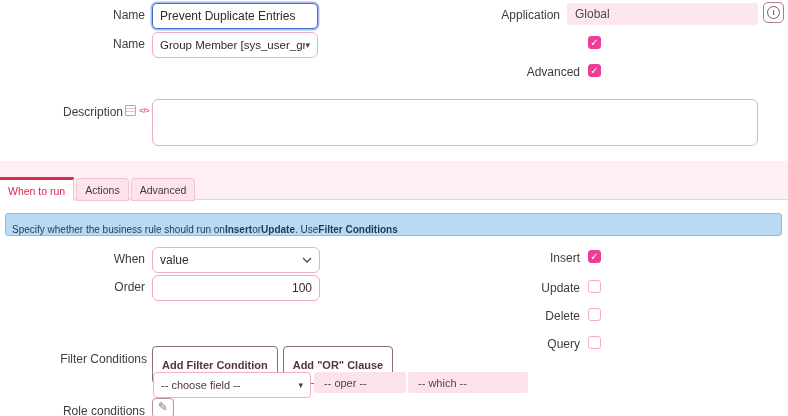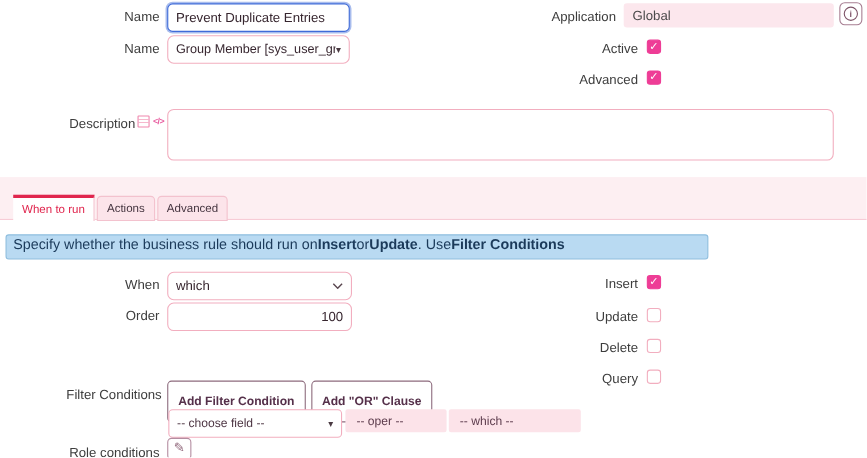--- a/index.html
+++ b/index.html
@@ -27,29 +27,29 @@
   .cb .tick{display:none;color:#fff;font-size:10px;line-height:1;}
   .cb.checked{background:var(--accent);border-color:var(--accent);}
   .cb.checked .tick{display:block;}
   .iconbtn{position:absolute;box-sizing:border-box;background:#fff;border:1px solid #a87f93;border-radius:5px;
            display:flex;align-items:center;justify-content:center;color:#7e5468;cursor:pointer;}
   .icircle{width:11px;height:11px;border:1px solid #7e5468;border-radius:50%;font-size:8px;line-height:11px;
            text-align:center;font-weight:700;}
   textarea.input{resize:none;}
   .band{position:absolute;left:0;top:161px;width:788px;height:39px;background:var(--bandbg);
         border-bottom:1px solid #f7ccd6;box-sizing:border-box;}
-  .tabs{position:absolute;left:0;top:177px;display:flex;gap:2px;align-items:flex-end;padding-left:12px;}
+  .tabs{position:absolute;left:0;top:177px;display:flex;gap:2px;align-items:flex-end;}
   .tab{box-sizing:border-box;height:23px;padding:0 8px;display:flex;align-items:center;
        font-size:10.5px;background:var(--tabbg);border:1px solid var(--tabborder);
        border-radius:4px 4px 0 0;color:#463540;cursor:pointer;}
   .tab.active{height:24px;background:#fff;border:1px solid var(--tabborder);border-bottom:none;
        border-left:none;border-top:3px solid var(--tabred);color:var(--tabred);border-radius:0;}
-  .infobar{position:absolute;left:5px;top:213px;width:639px;height:23px;box-sizing:border-box;
+  .infobar{position:absolute;left:5px;top:213px;width:777px;height:23px;box-sizing:border-box;
            background:var(--infobg);border:1px solid var(--infoborder);border-radius:3px;
-           font-size:13px;color:var(--infotext);display:flex;align-items:flex-start;padding:0 6px;white-space:nowrap;}
+           font-size:10px;color:var(--infotext);display:flex;align-items:flex-end;padding:0 6px;white-space:nowrap;}
   .infobar .b{font-weight:700;}
   .btnrow{position:absolute;left:152px;top:346px;display:flex;gap:5px;}
   .btn{box-sizing:border-box;height:38px;padding:0 9px;background:#fff;border:1px solid var(--btnborder);
        border-radius:4px;font-size:11px;font-weight:700;color:var(--btntext);display:flex;align-items:center;cursor:pointer;}
   .chip{position:absolute;box-sizing:border-box;height:21px;background:var(--chipbg);border-radius:2px;
         font-size:11px;color:var(--chiptext);display:flex;align-items:center;padding-left:10px;}
   .descicons{position:absolute;left:125px;top:105px;display:flex;align-items:center;gap:3px;}
   .sqicon{width:9px;height:9px;border:1px solid #ef87ad;border-radius:1px;
           background:linear-gradient(#fff 2px,#f6b8cd 2px,#f6b8cd 3px,#fff 3px,#fff 5px,#f6b8cd 5px,#f6b8cd 6px,#fff 6px);}
   .codeicon{font-size:8px;font-weight:700;color:#e85d9f;letter-spacing:-0.5px;}
@@ -70,21 +70,20 @@
   </div>
 
   <div class="lbl" style="left:420px;width:140px;top:8px;">Application</div>
   <div class="readonly" style="left:567px;top:3px;width:191px;height:22px;">
     <span>Global</span>
   </div>
   <div class="iconbtn" style="left:763px;top:2px;width:21px;height:21px;">
     <span class="icircle">i</span>
   </div>
 
-  <div class="lbl" style="left:420px;width:160px;top:37px;">Active</div>
   <span class="cb checked" style="left:588px;top:36px;">
     <span class="tick">✓</span>
   </span>
 
   <div class="lbl" style="left:420px;width:160px;top:65px;">Advanced</div>
   <span class="cb checked" style="left:588px;top:64px;">
     <span class="tick">✓</span>
   </span>
 
   <div class="lbl" style="left:40px;width:83px;top:105px;">Description</div>
@@ -105,21 +104,21 @@
     <span>Specify whether the business rule should run on </span>
       <span class="b">Insert</span>
       <span> or </span>
       <span class="b">Update</span>
       <span>. Use </span>
       <span class="b">Filter Conditions</span>
   </div>
 
   <div class="lbl" style="left:60px;width:85px;top:252px;">When</div>
   <div class="input select" style="left:152px;top:247px;width:168px;height:21px;">
-    <span>which</span>
+    <span>value</span>
     <svg width="10" height="6">
         <polyline points="1,1 5,5 9,1" fill="none" stroke="#5a4750" stroke-width="1.3"></polyline>
       </svg>
   </div>
 
   <div class="lbl" style="left:60px;width:85px;top:280px;">Order</div>
   <input class="input" style="left: 152px; top: 275px; width: 168px; height: 21px; text-align: right;" type="text" value="100">
 
   <div class="lbl" style="left:420px;width:160px;top:251px;">Insert</div>
   <span class="cb checked" style="left:588px;top:250px;">

